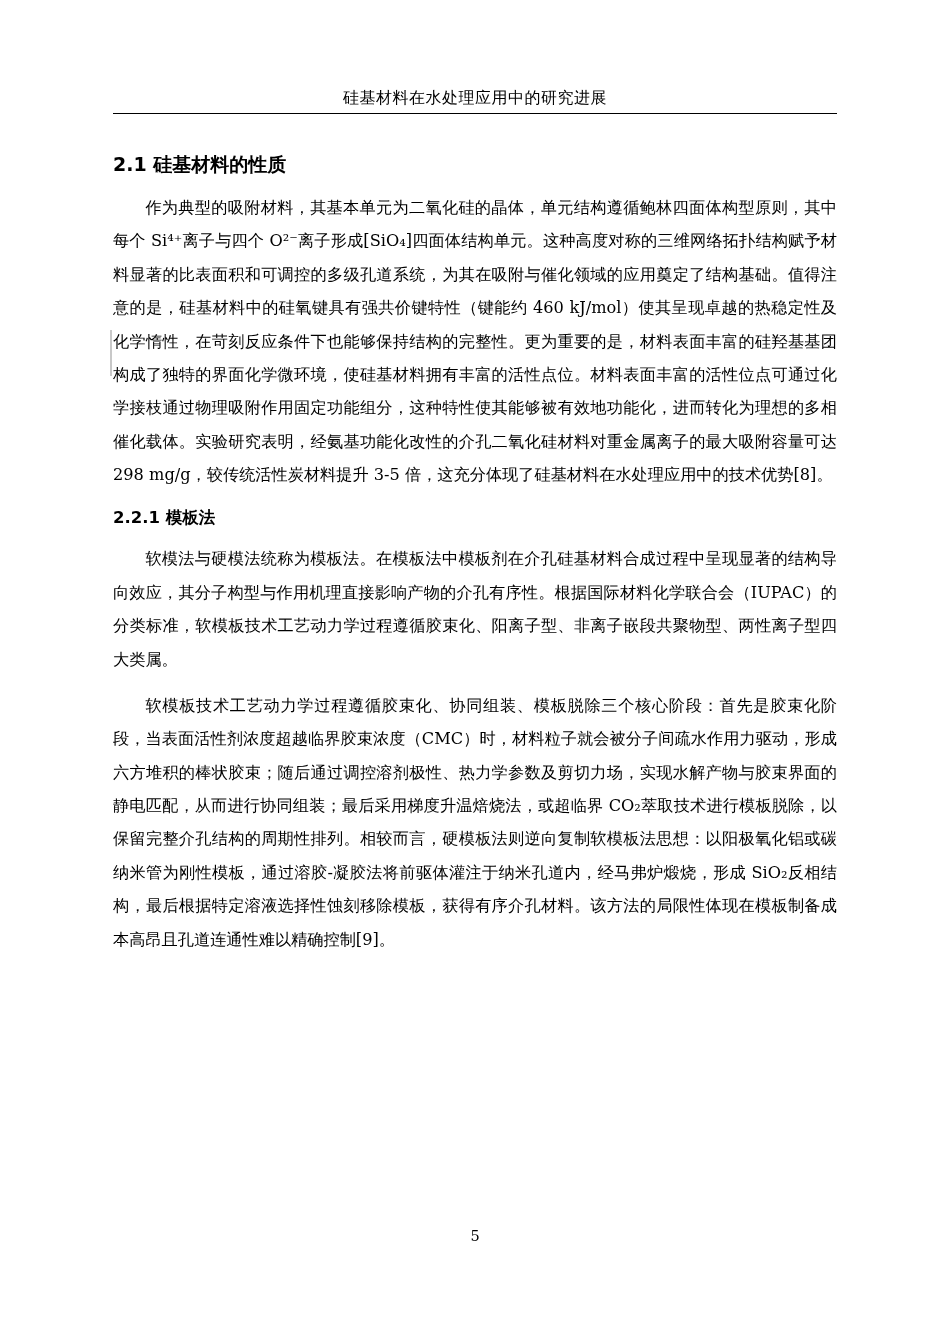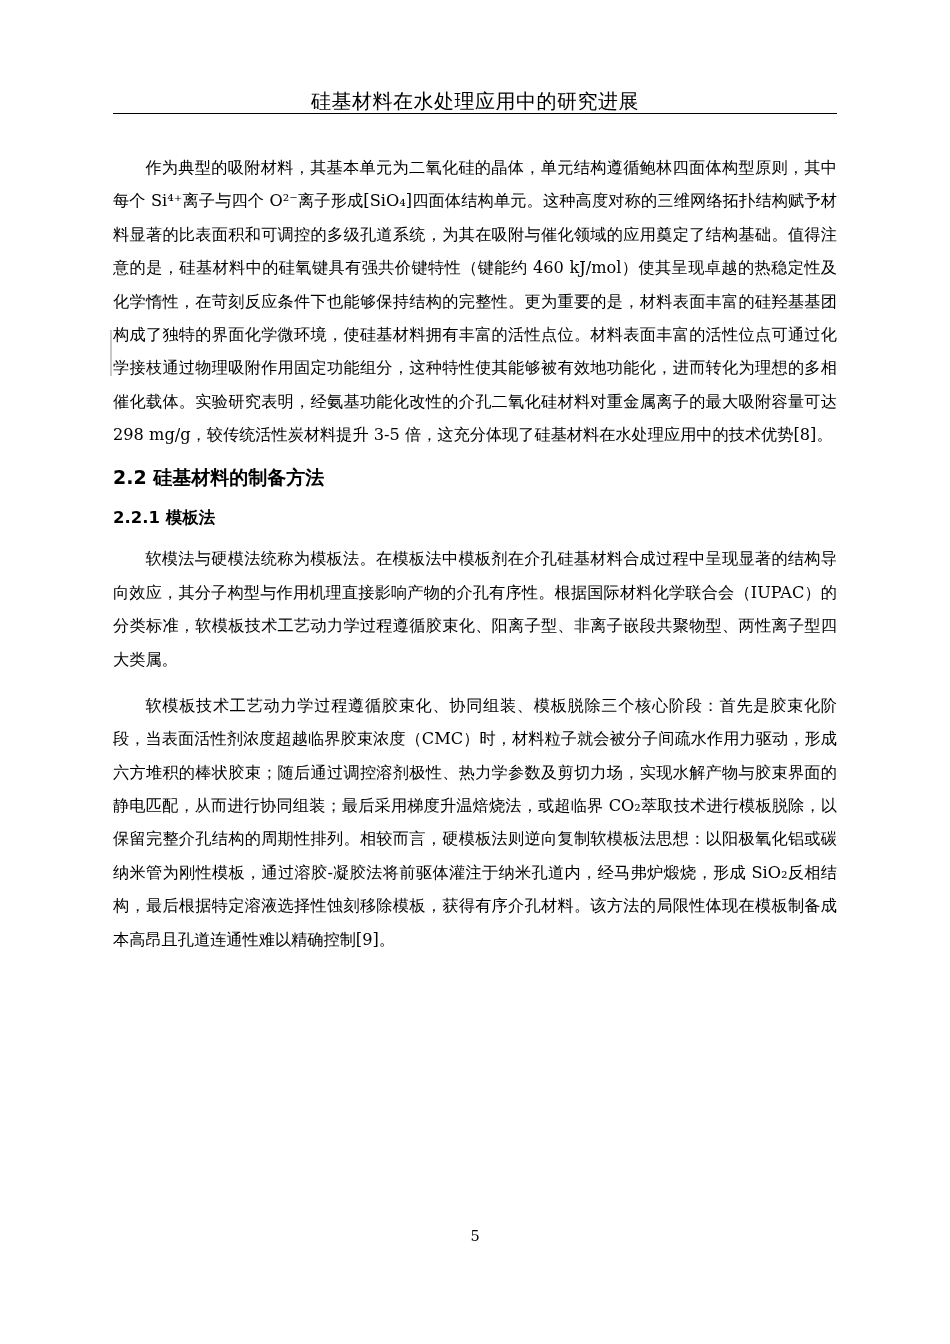--- a/index.html
+++ b/index.html
@@ -22,21 +22,21 @@
     height: 1344px;
     box-sizing: border-box;
     padding: 0;
   }
   .header {
     position: absolute;
     left: 113px;
     top: 88px;
     width: 724px;
     text-align: center;
-    font-size: 20px;
+    font-size: 16px;
     letter-spacing: 0.5px;
     font-family: Liberation Sans, sans-serif;
   }
   .header-rule {
     position: absolute;
     left: 113px;
     top: 113px;
     width: 724px;
     height: 1px;
     background: #000;
@@ -91,24 +91,24 @@
 <body>
 
 <div class="page">
 
   <div class="header">硅基材料在水处理应用中的研究进展</div>
   <div class="header-rule"></div>
   <div class="edge-mark"></div>
 
   <div class="content">
 
+    <h2 class="sec">2.1 硅基材料的性质</h2>
 
     <p class="body"><span>作为典型的吸附材料，其基本单元为二氧化硅的晶体，单元结构遵循鲍林四面体构型原则，其中每个 Si⁴⁺离子与四个 O²⁻离子形成[SiO₄]四面体结构单元。这种高度对称的三维网络拓扑结构赋予材料显著的比表面积和可调控的多级孔道系统，为其在吸附与催化领域的应用奠定了结构基础。值得注意的是，硅基材料中的硅氧键具有强共价键特性（键能约 460 kJ/mol）使其呈现卓越的热稳定性及化学惰性，在苛刻反应条件下也能够保持结构的完整性。更为重要的是，材料表面丰富的硅羟基基团构成了独特的界面化学微环境，使硅基材料拥有丰富的活性点位。材料表面丰富的活性位点可通过化学接枝通过物理吸附作用固定功能组分，这种特性使其能够被有效地功能化，进而转化为理想的多相催化载体。实验研究表明，经氨基功能化改性的介孔二氧化硅材料对重金属离子的最大吸附容量可达 298 mg/g，较传统活性炭材料提升 3-5 倍，这充分体现了硅基材料在水处理应用中的技术优势[8]。</span></p>
 
-    <h2 class="sec">2.2 硅基材料的制备方法</h2>
 
     <h3 class="subsec">2.2.1 模板法</h3>
 
     <p class="body"><span>软模法与硬模法统称为模板法。在模板法中模板剂在介孔硅基材料合成过程中呈现显著的结构导向效应，其分子构型与作用机理直接影响产物的介孔有序性。根据国际材料化学联合会（IUPAC）的分类标准，软模板技术工艺动力学过程遵循胶束化、阳离子型、非离子嵌段共聚物型、两性离子型四大类属。</span></p>
 
     <p class="body"><span>软模板技术工艺动力学过程遵循胶束化、协同组装、模板脱除三个核心阶段：首先是胶束化阶段，当表面活性剂浓度超越临界胶束浓度（CMC）时，材料粒子就会被分子间疏水作用力驱动，形成六方堆积的棒状胶束；随后通过调控溶剂极性、热力学参数及剪切力场，实现水解产物与胶束界面的静电匹配，从而进行协同组装；最后采用梯度升温焙烧法，或超临界 CO₂萃取技术进行模板脱除，以保留完整介孔结构的周期性排列。相较而言，硬模板法则逆向复制软模板法思想：以阳极氧化铝或碳纳米管为刚性模板，通过溶胶-凝胶法将前驱体灌注于纳米孔道内，经马弗炉煅烧，形成 SiO₂反相结构，最后根据特定溶液选择性蚀刻移除模板，获得有序介孔材料。该方法的局限性体现在模板制备成本高昂且孔道连通性难以精确控制[9]。</span></p>
 
   </div>
 
   <div class="pagenum">5</div>

